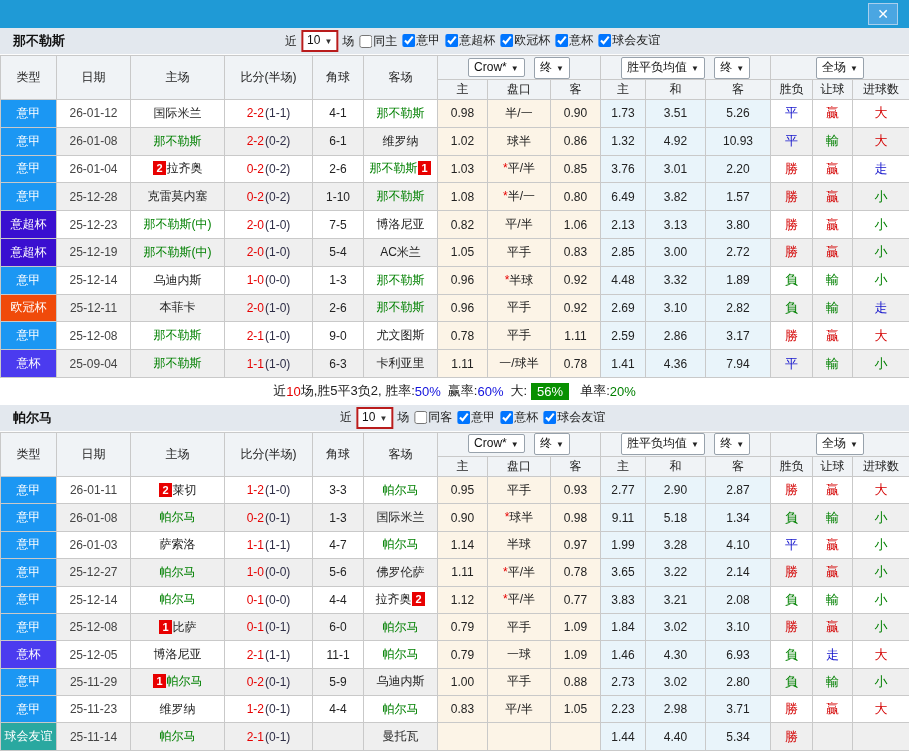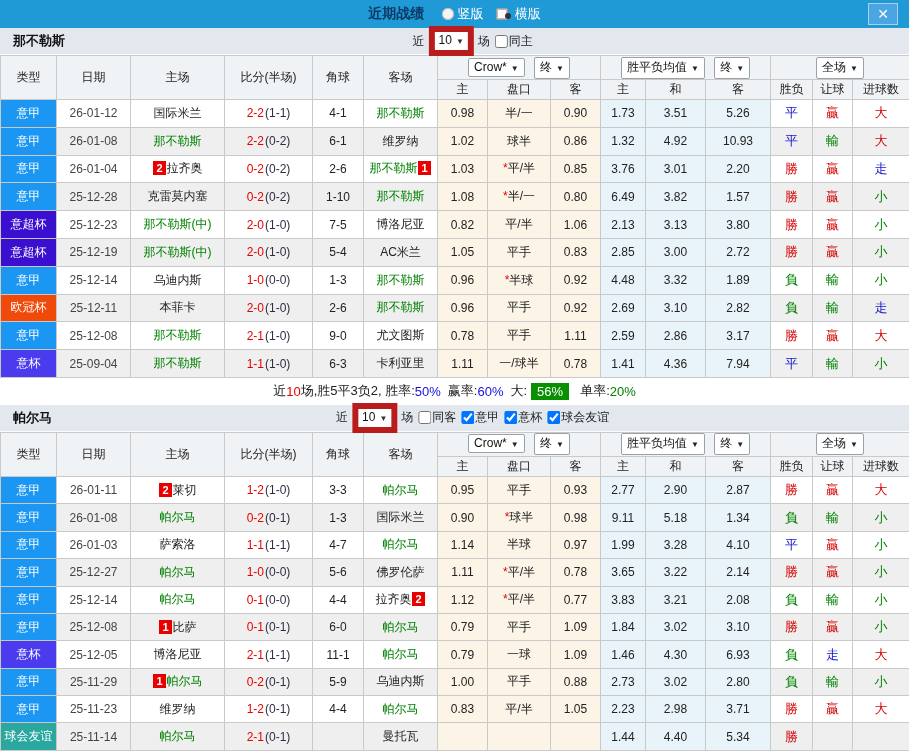--- a/index.html
+++ b/index.html
@@ -16,21 +16,21 @@
   .radio { display:inline-block; width:12px; height:12px; border-radius:50%; background:#f4f4f4; box-shadow:inset 0 0 0 1px #b9b9b9; }
   .radio.sel::after { content:""; display:block; width:6px; height:6px; border-radius:50%; background:#333; margin:3px; }
   .close-btn { position:absolute; right:11px; top:3px; width:30px; height:22px; background:#4aa6e2; border:1px solid #a9cfed;
     color:#fff; font-weight:bold; font-size:14px; text-align:center; line-height:20px; cursor:pointer; }
   
   .sec-header { height:27px; background:#e3e8ee; position:relative; display:flex; align-items:center; border-bottom:1px solid #fdfdfd; }
   .team-name { font-weight:bold; font-size:13px; color:#111; margin-left:13px; }
   .filters { position:absolute; left:52%; transform:translateX(-50%); display:flex; align-items:center; white-space:nowrap; font-size:12px; color:#222; }
   .filters label { display:inline-flex; align-items:center; cursor:pointer; }
   .filters input[type=checkbox] { width:13px; height:13px; margin:0 1px 0 5px; }
-  .mini-sel { display:inline-block; background:#fff; border:6px solid #b91c1c; padding:0 4px; margin:0 4px; line-height:16px; font-size:12px; color:#111; }
+  .mini-sel { display:inline-block; background:#fff; border:2px solid #b91c1c; padding:0 4px; margin:0 4px; line-height:16px; font-size:12px; color:#111; }
   .mini-sel .arr { font-size:8px; color:#333; margin-left:4px; font-style:normal; }
   
   table { border-collapse:collapse; table-layout:fixed; width:909px; text-align:center; background:#fff; }
   th,td { border:1px solid #c9c9c9; padding:0; overflow:hidden; white-space:nowrap; }
   thead th { background:#f0f3f6; font-weight:normal; color:#222; font-size:12px; }
   tr.h1 th.grp { height:24px; }
   tr.h2 th { height:20px; }
   .sel { display:inline-block; background:#fff; border:1px solid #98a2ac; border-radius:2px; padding:1px 5px 2px; margin:0 3px; color:#111; cursor:pointer; }
   .sel .arr { font-size:8px; color:#222; margin-left:4px; font-style:normal; }
   .s0 tbody tr { height:27.8px; }
@@ -55,45 +55,35 @@
   .summary .cnt { color:#e60000; }
   .summary .pct-b { color:#1111dd; }
   .summary .pct-g { color:#008000; }
   .summary .chip { background:#089000; color:#fff; padding:1px 6px; margin:0 4px; }
   .summary .sp { margin-left:7px; }
 </style>
 </head>
 <body>
 
 <div class="titlebar">
-  <div class="title-center">
-    <span class="dlg-title">近期战绩</span>
-    <label class="radio-opt">
-      <span class="radio"></span>
-      <span>竖版</span>
-    </label>
-    <label class="radio-opt">
-      <span class="radio sel"></span>
-      <span>横版</span>
-    </label>
-  </div>
   <div class="close-btn">✕</div>
 </div>
 
 <div class="section s0">
   <div class="sec-header">
     <span class="team-name">那不勒斯</span>
     <div class="filters">
       <span>近</span>
       <span class="mini-sel"><span>10</span><i class="arr">▼</i></span>
       <span>场</span>
       <label>
         <input type="checkbox" style="">
         <span>同主</span>
       </label>
+      <span><label><input type="checkbox" checked="" style="">意甲</label><label><input type="checkbox" checked="" style="">意超杯</label><label><input type="checkbox" checked="" style="">欧冠杯</label><label><input type="checkbox" checked="" style="">意杯</label><label><input type="checkbox" checked="" style="">球会友谊</label></span>
     </div>
   </div>
   <table>
     <colgroup>
       <col style="width:56px">
         <col style="width:74px">
         <col style="width:94px">
         <col style="width:88px">
         <col style="width:51px">
         <col style="width:74px">

